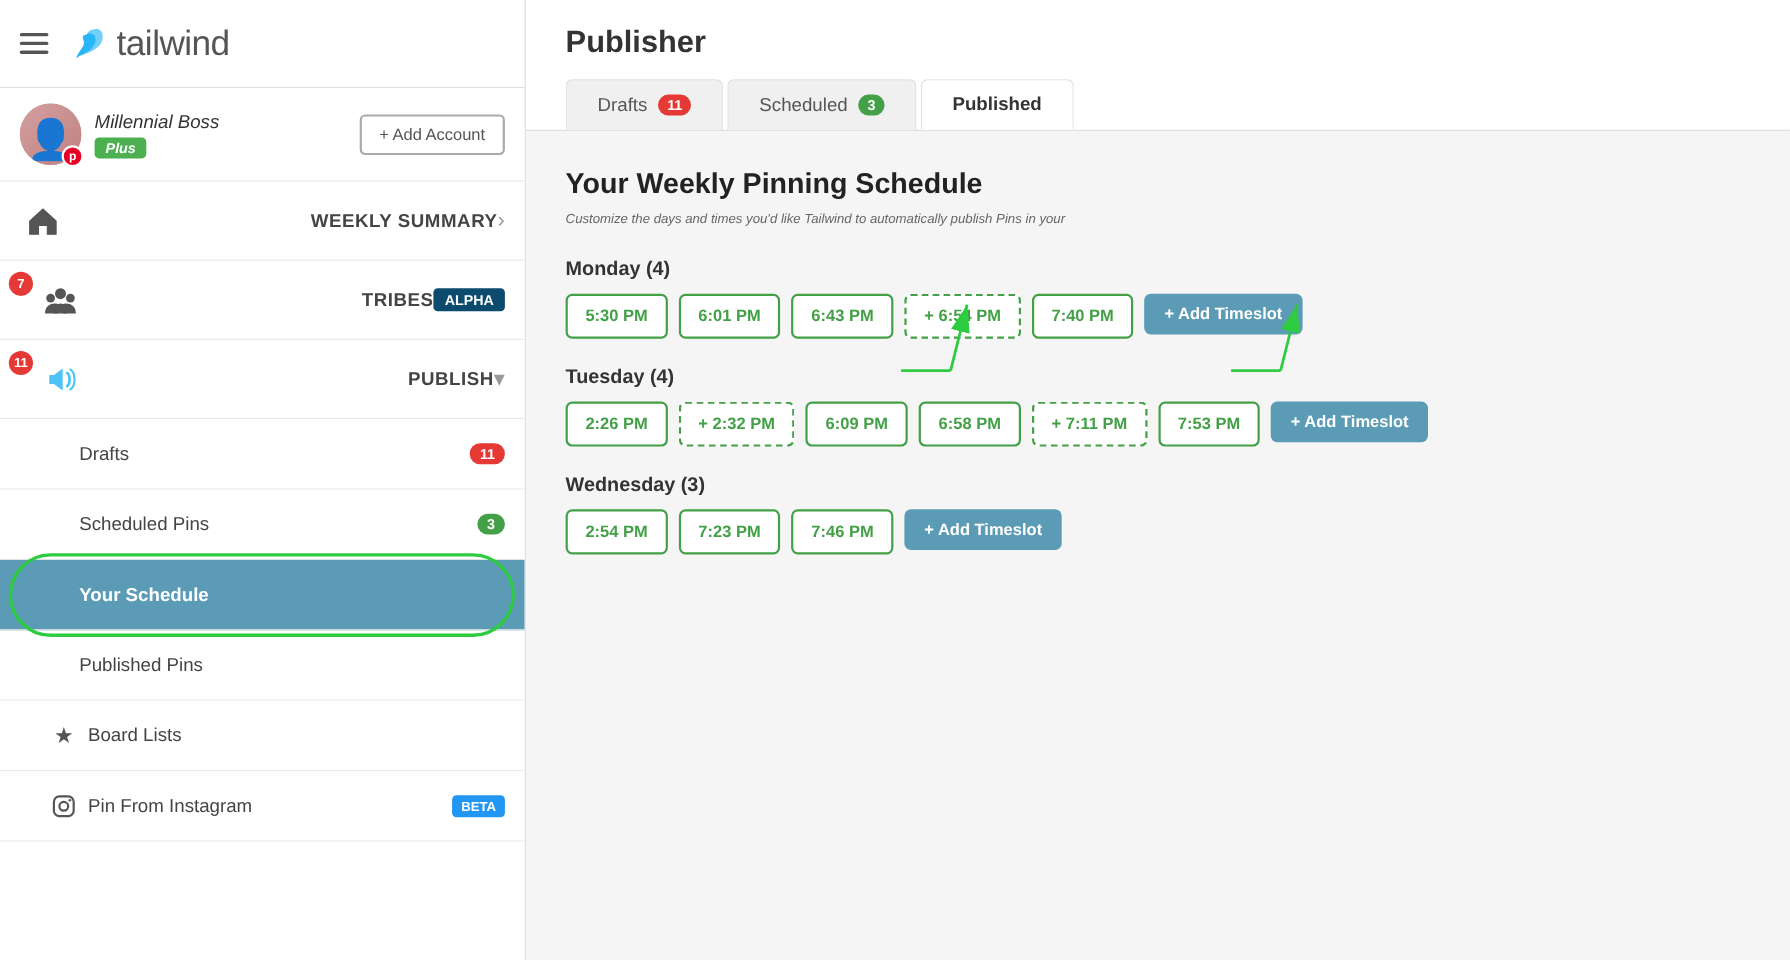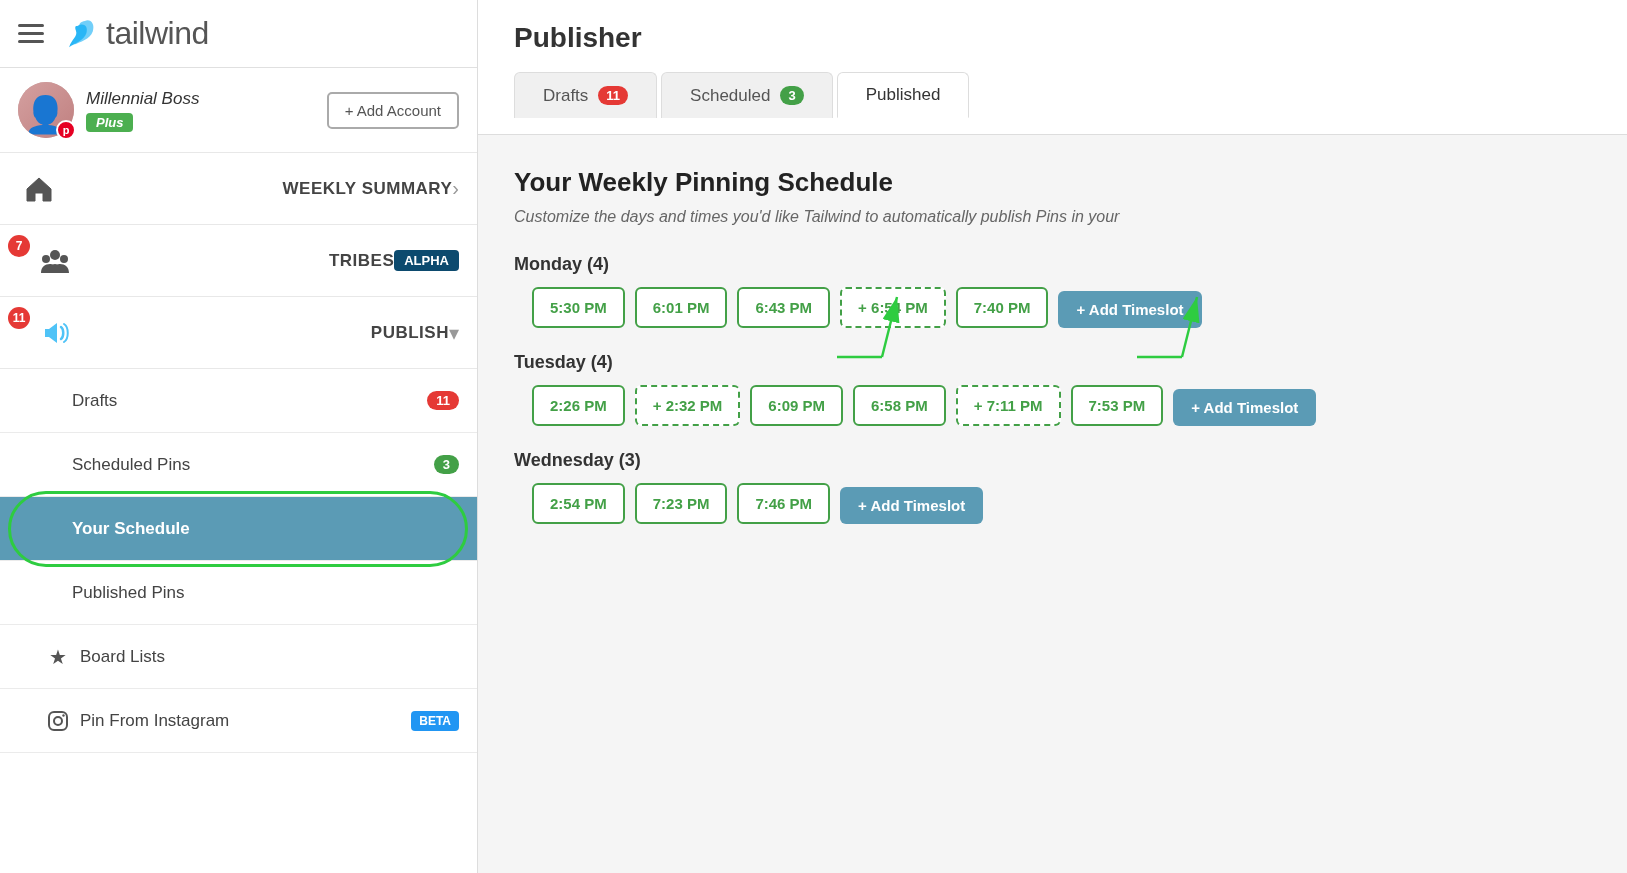--- a/index.html
+++ b/index.html
@@ -14,21 +14,21 @@
       display: flex;
       flex-direction: column;
       height: 100%;
       overflow-y: auto;
     }
 
     .sidebar-header {
       display: flex;
       align-items: center;
       padding: 0 18px;
-      height: 68px;
+      height: 80px;
       border-bottom: 1px solid #e0e0e0;
       gap: 12px;
     }
 
     .hamburger-icon {
       display: flex; flex-direction: column; gap: 5px; cursor: pointer;
     }
     .hamburger-icon span {
       display: block; width: 26px; height: 3px; background: #555; border-radius: 2px;
     }
@@ -149,75 +149,74 @@
     #main {
       flex: 1;
       background: #f5f5f5;
       overflow-y: auto;
       display: flex;
       flex-direction: column;
     }
 
     .main-header {
       background: #fff;
-      padding: 22px 36px 16px 36px;
+      padding: 22px 36px 0 36px;
       border-bottom: 1px solid #ddd;
     }
 
     .main-title {
       font-size: 28px; font-weight: 600; color: #333; margin-bottom: 18px;
     }
 
     .tabs {
       display: flex; gap: 0;
     }
 
     .tab {
       display: flex; align-items: center; gap: 10px;
       padding: 12px 28px; font-size: 17px; color: #555;
       border: 1px solid #ddd; border-bottom: none;
       cursor: pointer; background: #f0f0f0;
       border-radius: 6px 6px 0 0; margin-right: 4px;
     }
-    .tab.active { background: #fff; color: #333; font-weight: 400; border-bottom: 1px solid #fff; z-index: 1; }
+    .tab.active { background: #fff; color: #333; font-weight: 700; border-bottom: 1px solid #fff; z-index: 1; }
 
     .tab-badge-red {
       background: #e53935; color: #fff; font-size: 13px; font-weight: bold;
       padding: 2px 8px; border-radius: 12px;
     }
     .tab-badge-green {
       background: #43a047; color: #fff; font-size: 13px; font-weight: bold;
       padding: 2px 8px; border-radius: 12px;
     }
 
     .main-body {
       padding: 32px 36px;
     }
 
     .schedule-title {
       font-size: 26px; font-weight: 700; color: #222; margin-bottom: 10px;
     }
 
     .schedule-subtitle {
-      font-size: 16px; color: #666; font-style: italic; margin-bottom: 28px;
+      font-size: 12px; color: #666; font-style: italic; margin-bottom: 28px;
     }
 
     
     .day-section {
       margin-bottom: 24px;
     }
 
     .day-label {
       font-size: 18px; font-weight: 700; color: #333; margin-bottom: 12px;
     }
 
     .timeslots {
-      display: flex; align-items: flex-end; gap: 10px; flex-wrap: nowrap;
+      display: flex; align-items: flex-start; gap: 10px; flex-wrap: nowrap;
       position: relative;
-      margin-left: 18px;
     }
 
     .timeslot {
       padding: 10px 16px; border-radius: 6px;
       font-size: 15px; font-weight: 600; white-space: nowrap;
       cursor: pointer; border: 2px solid transparent;
     }
     .timeslot.solid {
       background: #fff; border: 2px solid #43a047; color: #43a047;
     }

